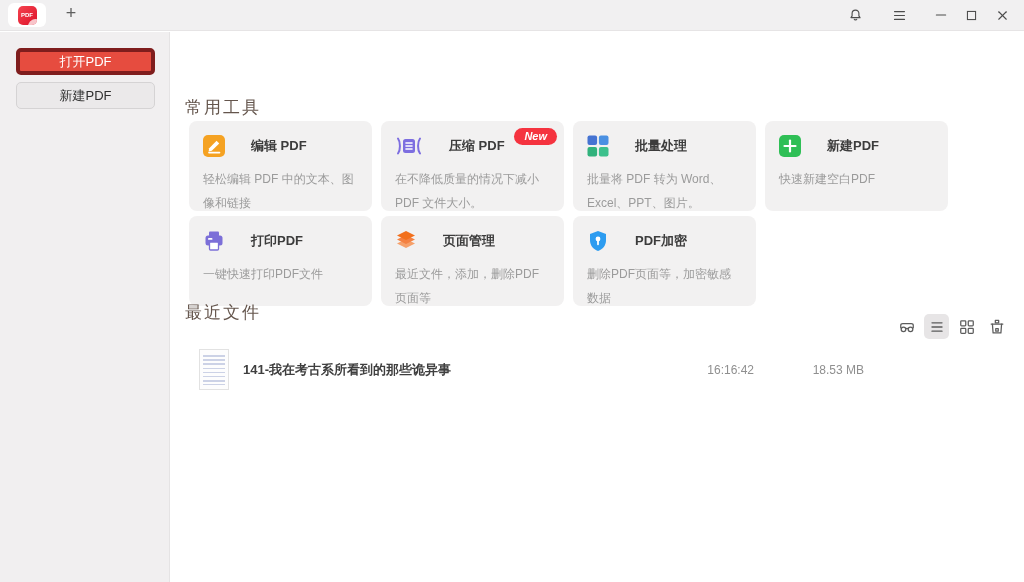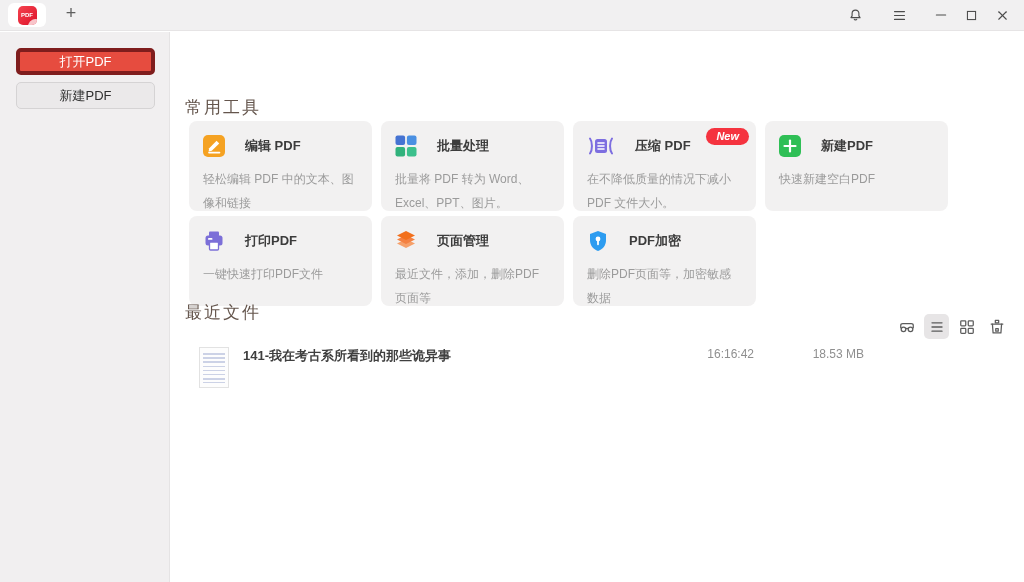--- a/index.html
+++ b/index.html
@@ -68,21 +68,21 @@
   .recent-title { top:225px; }
 
   .tools-grid {
     position:absolute; left:18px; top:45px;
     display:grid; grid-template-columns:repeat(4,183px); gap:5px 9px;
   }
   .card {
     height:90px; background:#f2f1f1; border-radius:8px;
     padding:13px 14px 0 14px; position:relative; cursor:pointer;
   }
-  .card-head { display:flex; align-items:center; gap:20px; height:24px; }
+  .card-head { display:flex; align-items:center; gap:26px; height:24px; }
   .card-icon { width:22px; height:22px; flex:none; display:flex; align-items:center; justify-content:center; }
   .card-title { font-size:13px; color:#3c3c3c; font-weight:700; }
   .card-desc { margin-top:9px; font-size:12px; color:#9b9b9b; line-height:24px; }
   .badge {
     position:absolute; top:7px; right:7px; background:#f5333f; color:#fff;
     font-size:11px; font-style:italic; font-weight:700;
     padding:2px 10px 3px 10px; border-radius:10px;
   }
 
   
@@ -93,21 +93,21 @@
     position:absolute; right:15px; top:238px; display:flex; gap:5px; align-items:center;
   }
   .icon-btn {
     width:25px; height:25px; border-radius:5px;
     display:flex; align-items:center; justify-content:center; cursor:pointer;
   }
   .icon-btn.active { background:#e7e5e6; }
 
   .file-row {
     position:absolute; top:271px; left:28px; right:160px; height:45px;
-    display:flex; align-items:flex-start; cursor:pointer;
+    display:flex; align-items:center; cursor:pointer;
   }
   .thumb {
     width:30px; height:41px; background:#fdfdfd; border:1px solid #e2e2e2;
     margin-right:14px; flex:none; padding:5px 3px 4px 3px;
   }
   .thumb-lines {
     width:100%; height:100%;
     background:repeating-linear-gradient(180deg,#ccd2e6 0 1.5px,transparent 1.5px 4.2px);
   }
   .file-name { flex:1; font-size:13px; color:#3f3f3f; font-weight:600;
@@ -172,35 +172,20 @@
         <span class="card-icon">
           <svg width="22" height="22" viewBox="0 0 22 22">
             <rect width="22" height="22" rx="5" fill="#f5a222"></rect>
             <path d="M6.2 13.2 L13.6 5.8 L16.2 8.4 L8.8 15.8 L5.6 16.4 Z" fill="#ffffff"></path>
             <line x1="6" y1="17.6" x2="16.5" y2="17.6" stroke="#ffffff" stroke-width="1.7" stroke-linecap="round"></line>
           </svg>
         </span>
         <span class="card-title">编辑 PDF</span>
       </div>
       <div class="card-desc">轻松编辑 PDF 中的文本、图像和链接</div>
-    </div>
-
-    <div class="card">
-      <div class="card-head">
-        <span class="card-icon">
-          <svg width="22" height="22" viewBox="0 0 22 22">
-            <rect x="0.5" y="0.5" width="9.6" height="9.6" rx="2" fill="#4573d2"></rect>
-            <rect x="11.9" y="0.5" width="9.6" height="9.6" rx="2" fill="#4a90e2"></rect>
-            <rect x="0.5" y="11.9" width="9.6" height="9.6" rx="2" fill="#31b27c"></rect>
-            <rect x="11.9" y="11.9" width="9.6" height="9.6" rx="2" fill="#3cc08c"></rect>
-          </svg>
-        </span>
-        <span class="card-title">批量处理</span>
-      </div>
-      <div class="card-desc">批量将 PDF 转为 Word、Excel、PPT、图片。</div>
     </div>
 
     <div class="card">
       <div class="card-head">
         <span class="card-icon compress-wrap">
           <svg width="26" height="18" viewBox="0 0 26 18">
             <path d="M2 1.5 C4.6 5 4.6 13 2 16.5" fill="none" stroke="#7d6ee0" stroke-width="2" stroke-linecap="round"></path>
             <path d="M24 1.5 C21.4 5 21.4 13 24 16.5" fill="none" stroke="#7d6ee0" stroke-width="2" stroke-linecap="round"></path>
             <rect x="7" y="2" width="12" height="14" rx="2.5" fill="#7d6ee0"></rect>
             <line x1="10" y1="6" x2="16" y2="6" stroke="#ffffff" stroke-width="1.6" stroke-linecap="round"></line>
@@ -211,20 +196,35 @@
         <span class="card-title">压缩 PDF</span>
       </div>
       <div class="card-desc">在不降低质量的情况下减小 PDF 文件大小。</div>
       <div class="badge">New</div>
     </div>
 
     <div class="card">
       <div class="card-head">
         <span class="card-icon">
           <svg width="22" height="22" viewBox="0 0 22 22">
+            <rect x="0.5" y="0.5" width="9.6" height="9.6" rx="2" fill="#4573d2"></rect>
+            <rect x="11.9" y="0.5" width="9.6" height="9.6" rx="2" fill="#4a90e2"></rect>
+            <rect x="0.5" y="11.9" width="9.6" height="9.6" rx="2" fill="#31b27c"></rect>
+            <rect x="11.9" y="11.9" width="9.6" height="9.6" rx="2" fill="#3cc08c"></rect>
+          </svg>
+        </span>
+        <span class="card-title">批量处理</span>
+      </div>
+      <div class="card-desc">批量将 PDF 转为 Word、Excel、PPT、图片。</div>
+    </div>
+
+    <div class="card">
+      <div class="card-head">
+        <span class="card-icon">
+          <svg width="22" height="22" viewBox="0 0 22 22">
             <rect width="22" height="22" rx="5" fill="#2fbf56"></rect>
             <line x1="11" y1="5.5" x2="11" y2="16.5" stroke="#ffffff" stroke-width="2.2" stroke-linecap="round"></line>
             <line x1="5.5" y1="11" x2="16.5" y2="11" stroke="#ffffff" stroke-width="2.2" stroke-linecap="round"></line>
           </svg>
         </span>
         <span class="card-title">新建PDF</span>
       </div>
       <div class="card-desc">快速新建空白PDF</div>
     </div>
 

